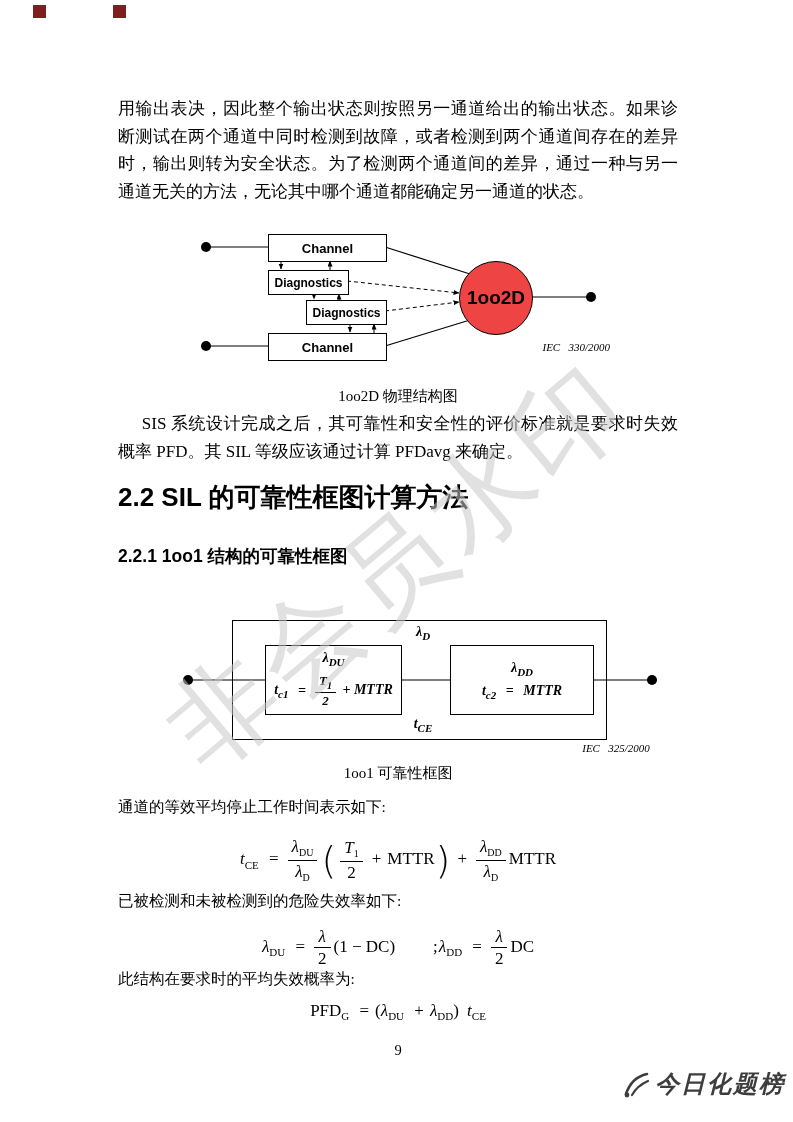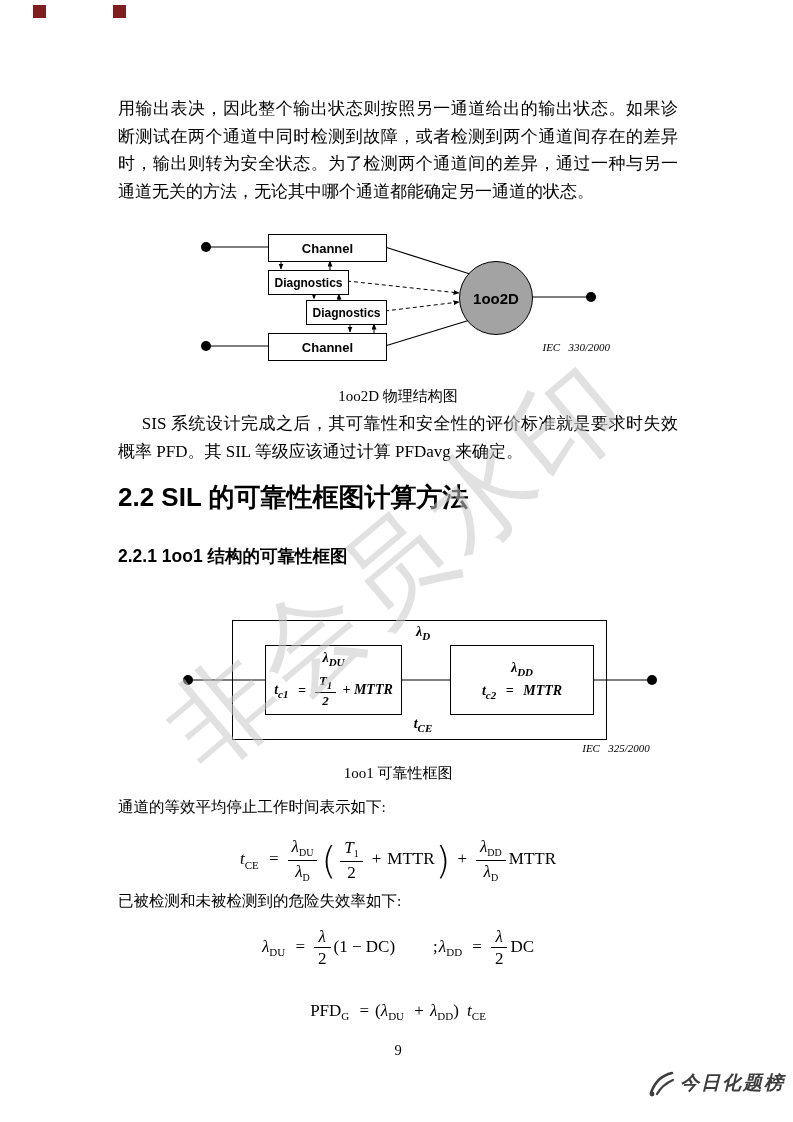--- a/index.html
+++ b/index.html
@@ -30,22 +30,22 @@
   
   .diagram1{position:absolute;left:118px;top:229px;width:560px;height:140px;}
   .diagram1 svg{position:absolute;left:0;top:0;}
   .dbox{position:absolute;border:1px solid #000;background:#fff;display:flex;align-items:center;
         justify-content:center;font-family:"Liberation Sans","DejaVu Sans",sans-serif;font-weight:bold;font-size:13px;}
   .channel-top{left:150px;top:5px;width:117px;height:26px;}
   .diag1{left:150px;top:41px;width:79px;height:23px;font-size:12px;}
   .diag2{left:188px;top:71px;width:79px;height:23px;font-size:12px;}
   .channel-bottom{left:150px;top:104px;width:117px;height:26px;}
   .circle{position:absolute;left:341px;top:32px;width:72px;height:72px;border:1px solid #000;
-          border-radius:50%;background:#a3a3a3;display:flex;align-items:center;justify-content:center;
-          font-family:"Liberation Sans","DejaVu Sans",sans-serif;font-weight:bold;font-size:15px;}
+          border-radius:50%;background:#ef4444;display:flex;align-items:center;justify-content:center;
+          font-family:"Liberation Sans","DejaVu Sans",sans-serif;font-weight:bold;font-size:19px;}
   .iec{position:absolute;font-style:italic;font-size:11px;white-space:pre;text-align:right;}
   .iec1{left:360px;top:112px;width:132px;}
 
   
   .diagram2{position:absolute;left:118px;top:612px;width:560px;height:155px;}
   .diagram2 svg{position:absolute;left:0;top:0;}
   .outer-rect{position:absolute;left:114px;top:8px;width:373px;height:118px;border:1px solid #000;}
   .blk-box{position:absolute;border:1px solid #000;background:#fff;display:flex;flex-direction:column;
            align-items:center;justify-content:center;gap:5px;font-style:italic;font-weight:bold;font-size:14px;}
   .box1{left:147px;top:33px;width:135px;height:68px;}
@@ -73,21 +73,21 @@
   .sep{margin-left:38px;margin-right:1px;}
 
   .page-number{position:absolute;left:118px;top:1042px;width:560px;text-align:center;font-size:14.5px;}
 
   .watermark{position:absolute;left:118px;top:495px;width:560px;text-align:center;font-size:106px;
              letter-spacing:6px;color:#c9c9c9;opacity:0.55;transform:rotate(-40deg);white-space:nowrap;
              pointer-events:none;z-index:30;}
 
   .brand{position:absolute;right:8px;top:1068px;display:flex;align-items:center;gap:4px;}
   .brand-text{font-family:"Liberation Sans","DejaVu Sans",sans-serif;font-weight:bold;font-style:italic;
-              font-size:19px;color:#3d3d3d;letter-spacing:2px;}
+              font-size:24px;color:#3d3d3d;letter-spacing:2px;}
 </style>
 </head>
 <body>
 
 <div class="page">
 
   <div class="corner-sq sq1"></div>
   <div class="corner-sq sq2"></div>
 
   <p class="body-text para1">用输出表决，因此整个输出状态则按照另一通道给出的输出状态。如果诊断测试在两个通道中同时检测到故障，或者检测到两个通道间存在的差异时，输出则转为安全状态。为了检测两个通道间的差异，通过一种与另一通道无关的方法，无论其中哪个通道都能确定另一通道的状态。</p>
@@ -191,20 +191,21 @@
   </div>
 
   <p class="lead-label lbl2">已被检测和未被检测到的危险失效率如下:</p>
 
   <div class="formula f2">
     <span class="var">λ</span><sub>DU</sub>
     <span class="op">=</span><span class="frac"><span class="num"><span class="var">λ</span></span><span class="den">2</span></span><span>(1 − DC)</span><span class="sep">;</span><span class="var">λ</span><sub>DD</sub>
     <span class="op">=</span><span class="frac"><span class="num"><span class="var">λ</span></span><span class="den">2</span></span><span>DC</span>
   </div>
 
+  <p class="lead-label lbl3">此结构在要求时的平均失效概率为:</p>
 
   <div class="formula f3">
     <span>PFD</span><sub>G</sub>
     <span class="op">=</span><span>(</span><span class="var">λ</span><sub>DU</sub>
     <span class="op">+</span><span class="var">λ</span><sub>DD</sub><span>)</span>
     <span class="var" style="margin-left:4px;">t</span><sub>CE</sub>
   </div>
 
   <div class="page-number">9</div>
 

